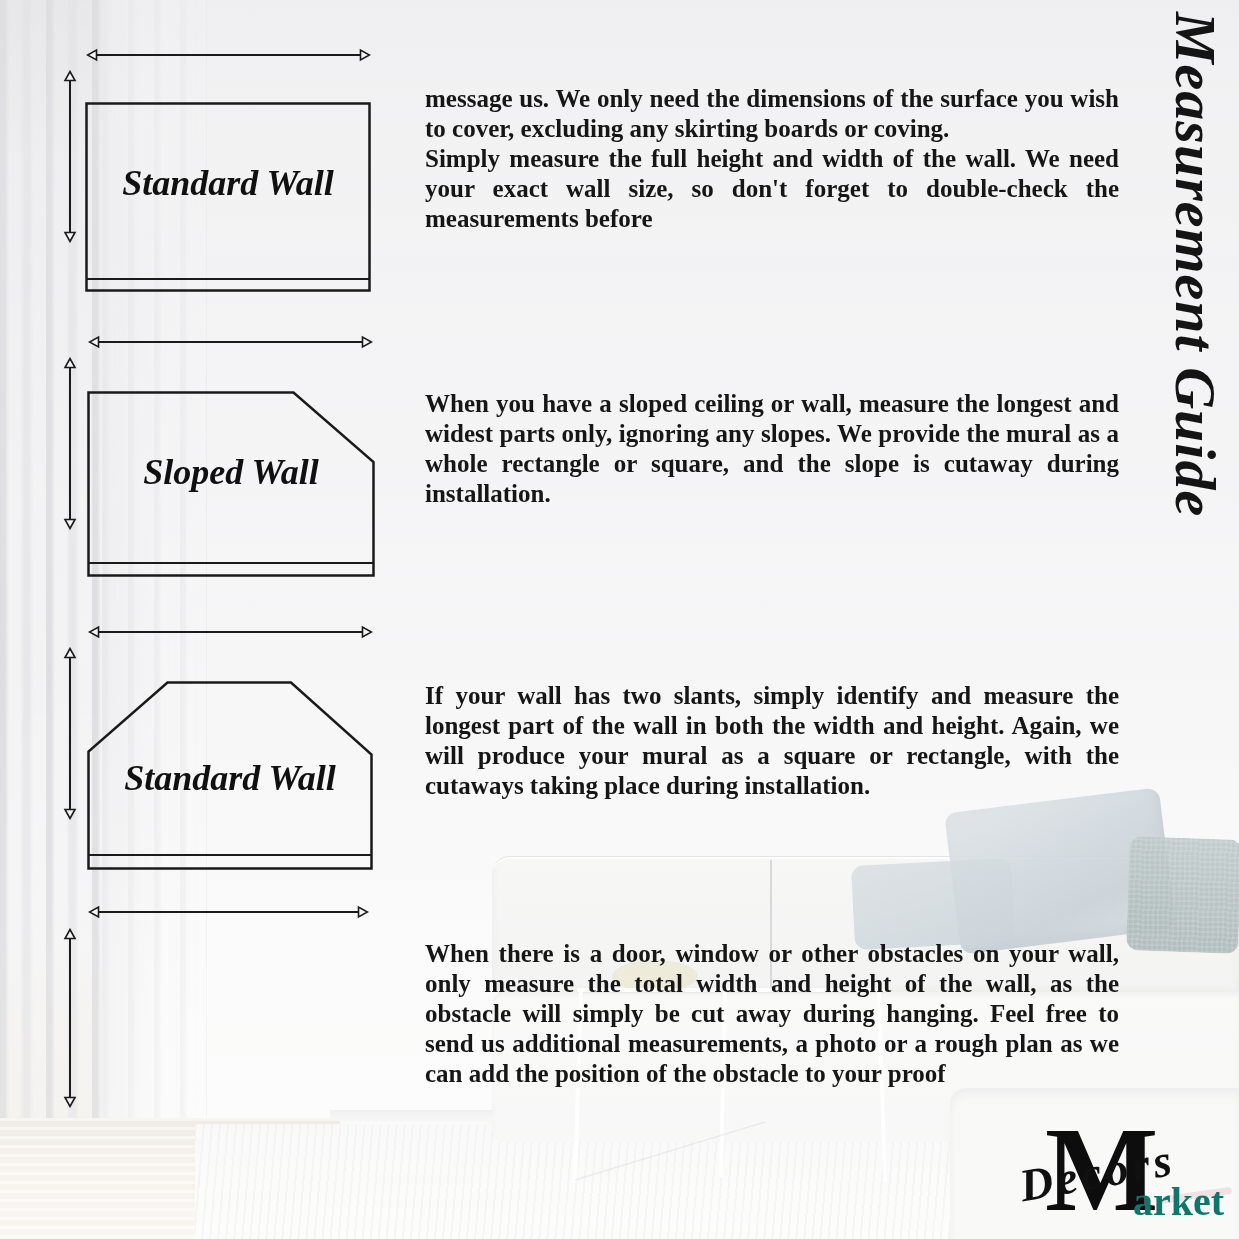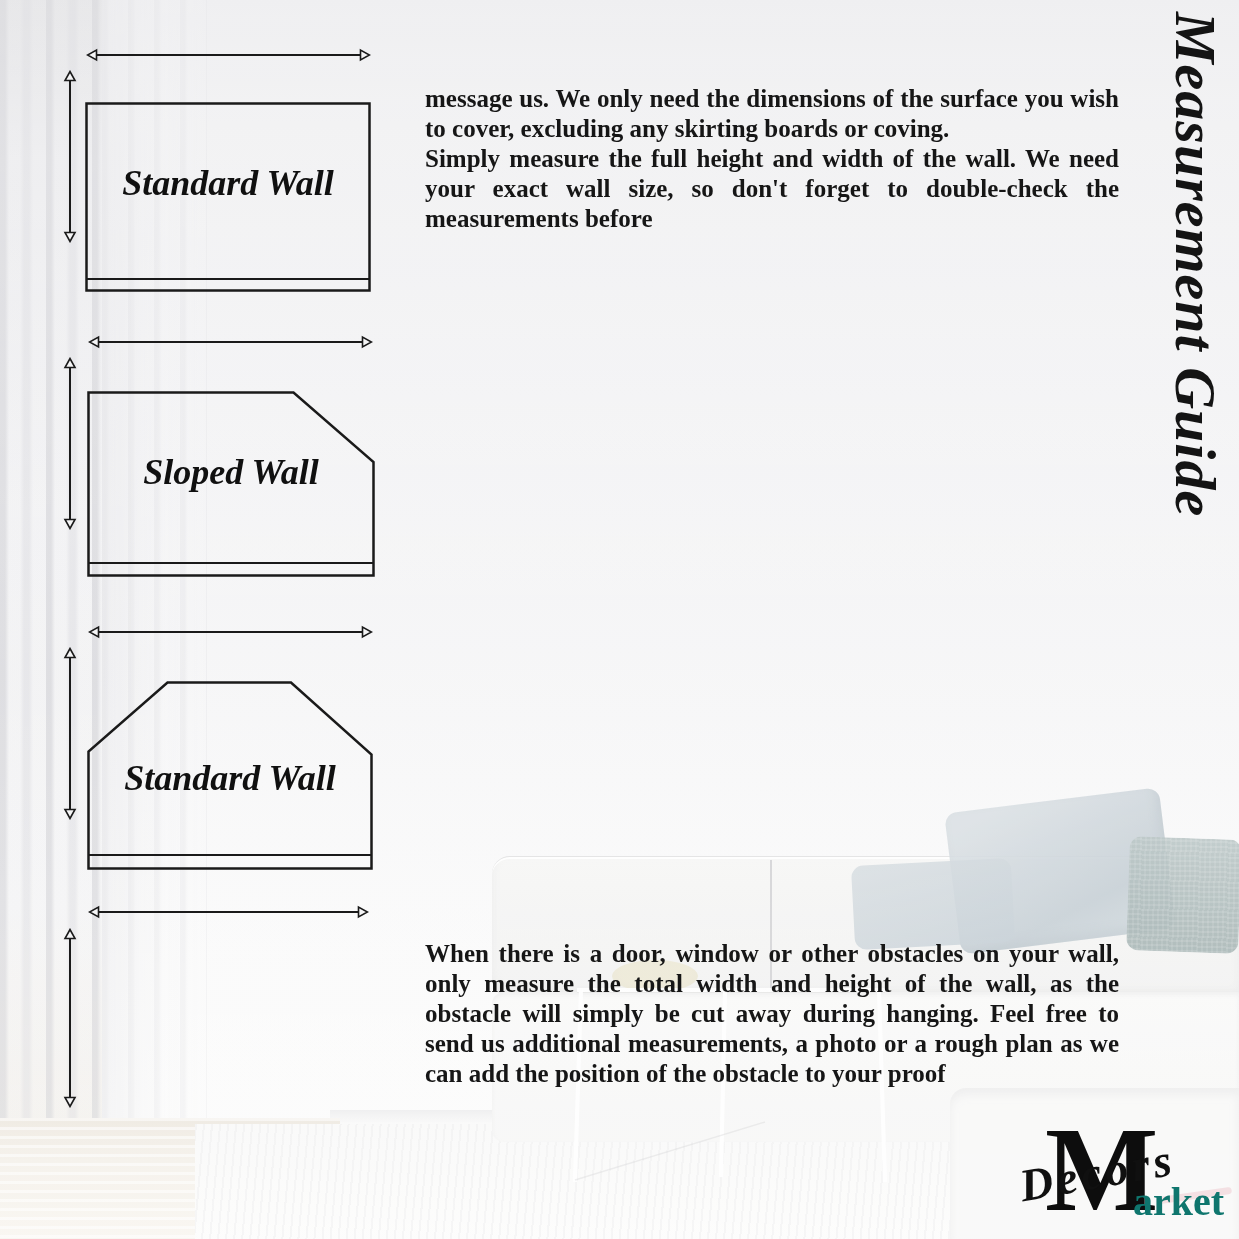--- a/index.html
+++ b/index.html
@@ -162,38 +162,44 @@
       <polygon points="3,10.5 13,10.5 8,1.5"></polygon>
       <polygon points="3,162.5 13,162.5 8,171.5"></polygon>
     </svg>
     <div class="diagram" style="left:87px;top:357px;width:288px;height:186px">
       <svg width="288" height="186">
         <polygon class="wall-shape" points="1.5,1.5 206.5,1.5 286.5,71 286.5,184.5 1.5,184.5"></polygon>
         <line class="skirting" x1="1.5" y1="172" x2="286.5" y2="172"></line>
       </svg>
       <div class="wall-label" style="top:62px;">Sloped Wall</div>
     </div>
+    <div class="desc" style="top:389px">
+      <span>When you have a sloped ceiling or wall, measure the longest and widest parts only, ignoring any slopes. We provide the mural as a whole rectangle or square, and the slope is cutaway during installation.</span>
+    </div>
 
     <svg class="arrow" style="left:88px;top:624px" width="285" height="16">
       <line x1="9" y1="8" x2="276" y2="8"></line>
       <polygon points="10.5,3 10.5,13 1.5,8"></polygon>
       <polygon points="274.5,3 274.5,13 283.5,8"></polygon>
     </svg>
     <svg class="arrow" style="left:62px;top:647px" width="16" height="173">
       <line x1="8" y1="9" x2="8" y2="164"></line>
       <polygon points="3,10.5 13,10.5 8,1.5"></polygon>
       <polygon points="3,162.5 13,162.5 8,171.5"></polygon>
     </svg>
     <div class="diagram" style="left:87px;top:647px;width:286px;height:189px">
       <svg width="286" height="189">
         <polygon class="wall-shape" points="80.5,1.5 204,1.5 284.5,73.5 284.5,187.5 1.5,187.5 1.5,70.5"></polygon>
         <line class="skirting" x1="1.5" y1="174" x2="284.5" y2="174"></line>
       </svg>
       <div class="wall-label" style="top:78px">Standard Wall</div>
     </div>
+    <div class="desc" style="top:681px">
+      <span>If your wall has two slants, simply identify and measure the longest part of the wall in both the width and height. Again, we will produce your mural as a square or rectangle, with the cutaways taking place during installation.</span>
+    </div>
 
     <svg class="arrow" style="left:88px;top:904px" width="281" height="16">
       <line x1="9" y1="8" x2="272" y2="8"></line>
       <polygon points="10.5,3 10.5,13 1.5,8"></polygon>
       <polygon points="270.5,3 270.5,13 279.5,8"></polygon>
     </svg>
     <svg class="arrow" style="left:62px;top:928px" width="16" height="180">
       <line x1="8" y1="9" x2="8" y2="171"></line>
       <polygon points="3,10.5 13,10.5 8,1.5"></polygon>
       <polygon points="3,169.5 13,169.5 8,178.5"></polygon>

